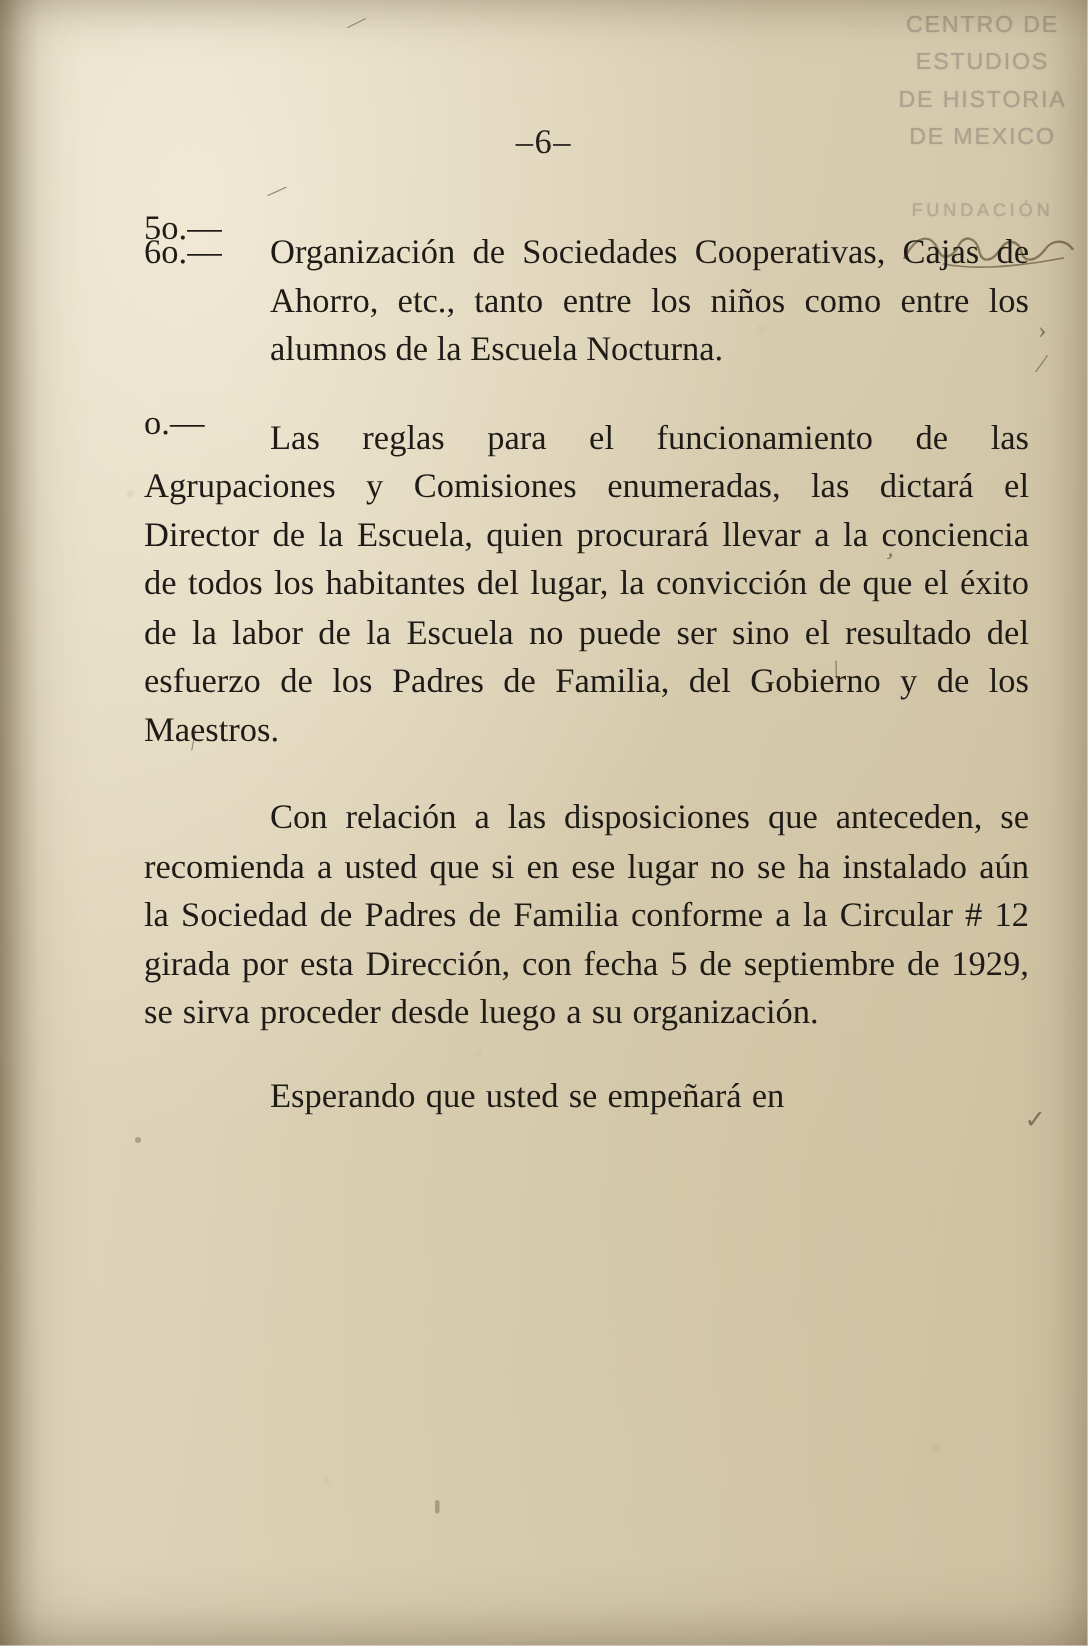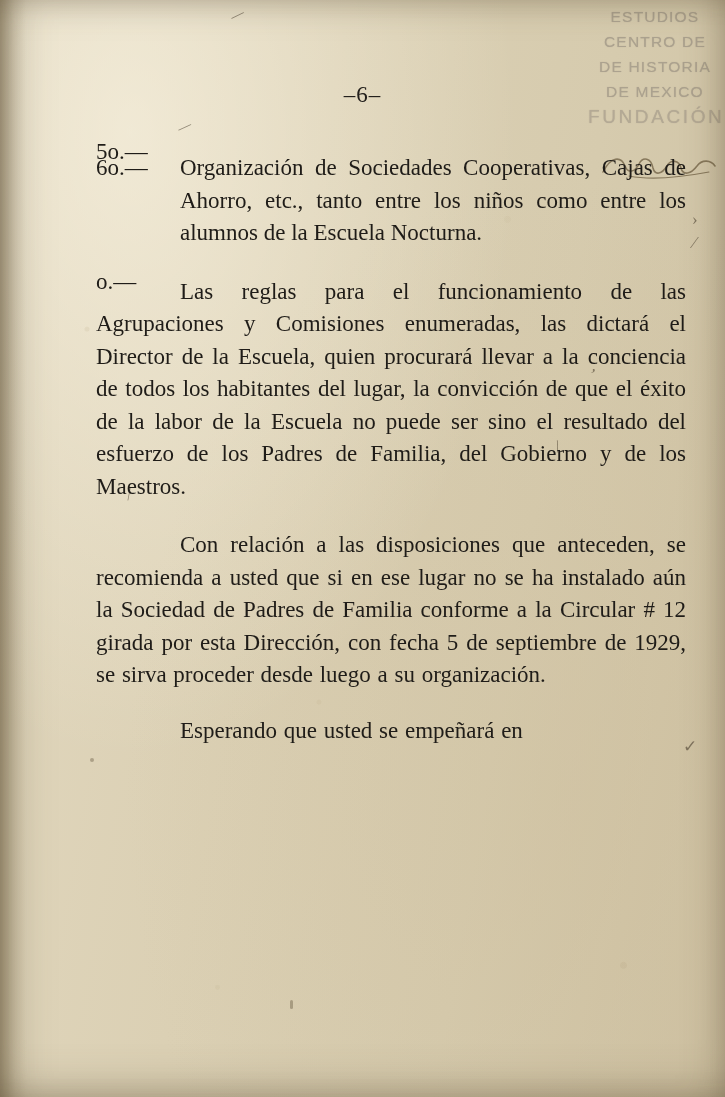--- a/index.html
+++ b/index.html
@@ -72,22 +72,23 @@
     font-family: "Liberation Sans", sans-serif;
     font-size: 15.5px;
     letter-spacing: 1.2px;
     line-height: 25px;
     opacity: .72;
     text-shadow: 0 0 1px rgba(150,140,120,0.7);
   }
   #stamp .l { display: block; white-space: nowrap; }
   #stamp .fund {
     letter-spacing: 2.6px;
-    font-size: 19px;
+    font-size: 12px;
     color: #a79d8c;
+    margin-top: 24px;
   }
 
   
   #signature {
     position: absolute;
     top: 146px;
     right: 6px;
     width: 120px;
     height: 40px;
     pointer-events: none;
@@ -165,22 +166,22 @@
 </style>
 </head>
 <body>
 
 <div id="page">
 
   <div id="grain"></div>
   <div id="gutter"></div>
 
   <div id="stamp">
+    <span class="l">CENTRO DE</span>
     <span class="l">ESTUDIOS</span>
-    <span class="l">CENTRO DE</span>
     <span class="l">DE HISTORIA</span>
     <span class="l">DE MEXICO</span>
     <span class="l fund">FUNDACIÓN</span>
   </div>
 
   <svg id="signature" viewBox="0 0 120 40">
     <path d="M4 26 C 12 10, 22 10, 26 20 C 29 28, 36 26, 40 18 C 44 10, 52 12, 54 22
              C 56 30, 63 28, 68 20 C 72 13, 80 14, 82 22 C 84 30, 92 28, 98 20
              C 103 13, 112 14, 116 20" fill="none" stroke="#6a5a3e" stroke-width="1.6" stroke-linecap="round"></path>
     <path d="M30 30 C 50 34, 78 32, 110 26" fill="none" stroke="#6a5a3e" stroke-width="1.1" stroke-linecap="round"></path>

